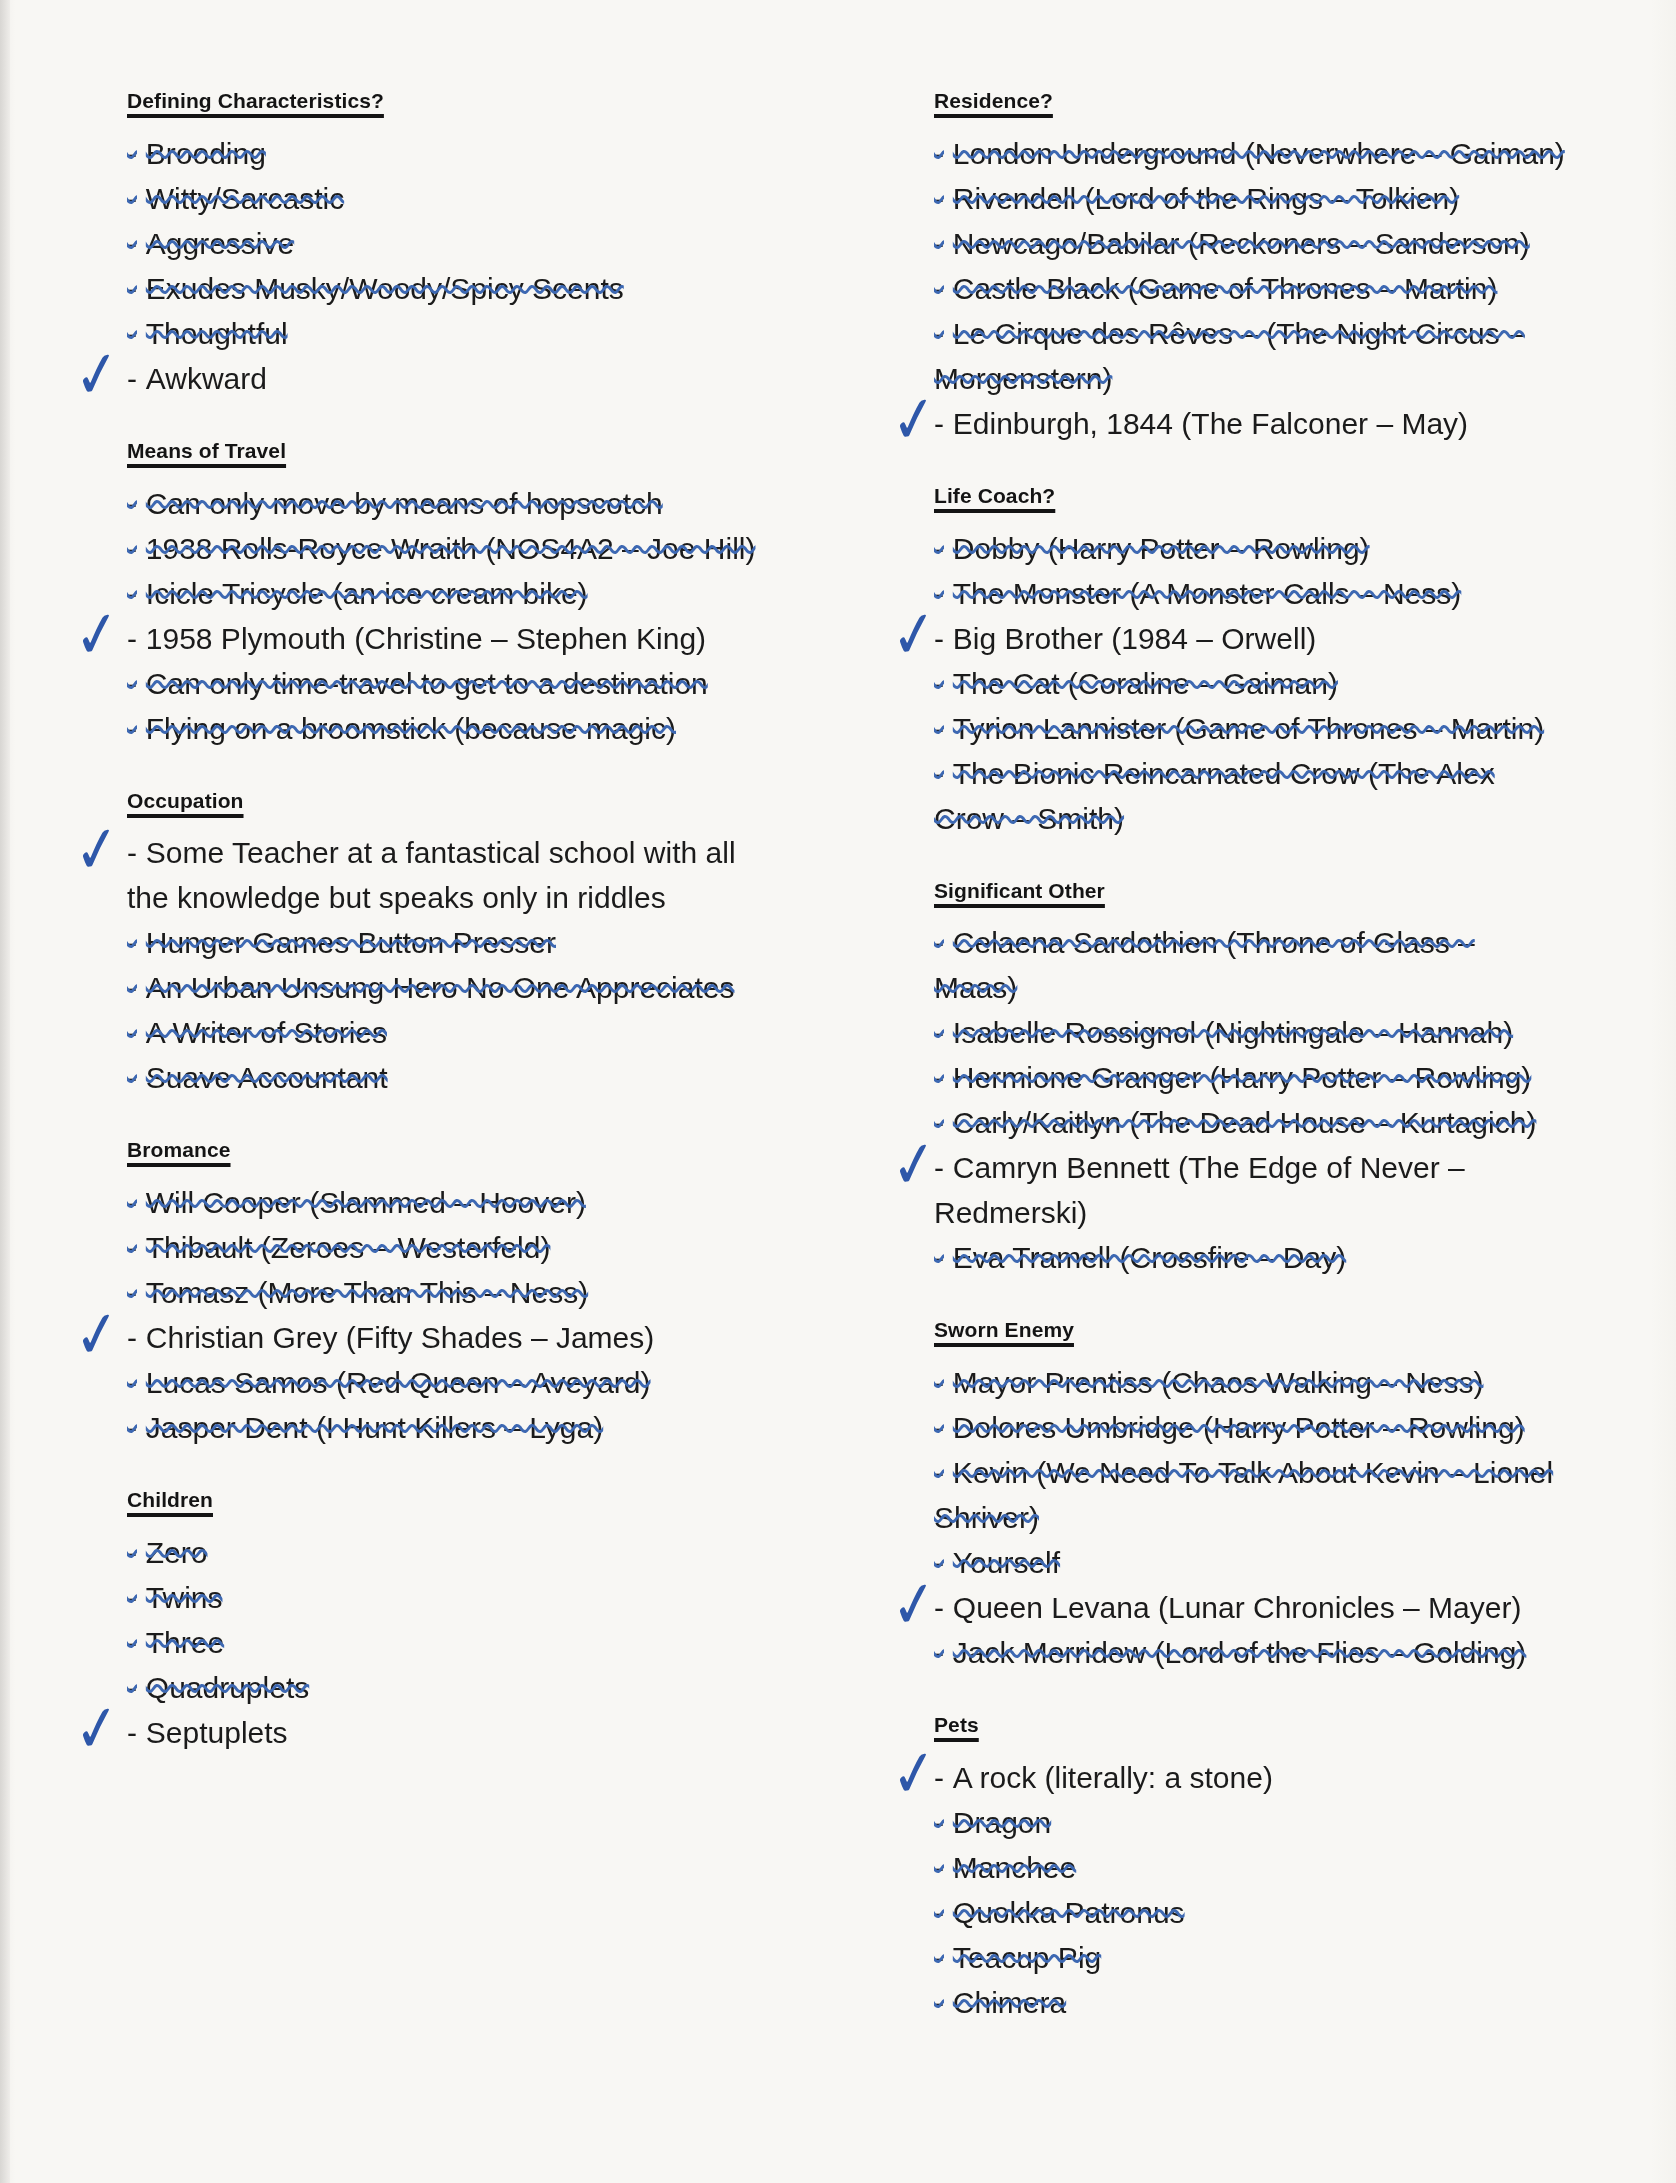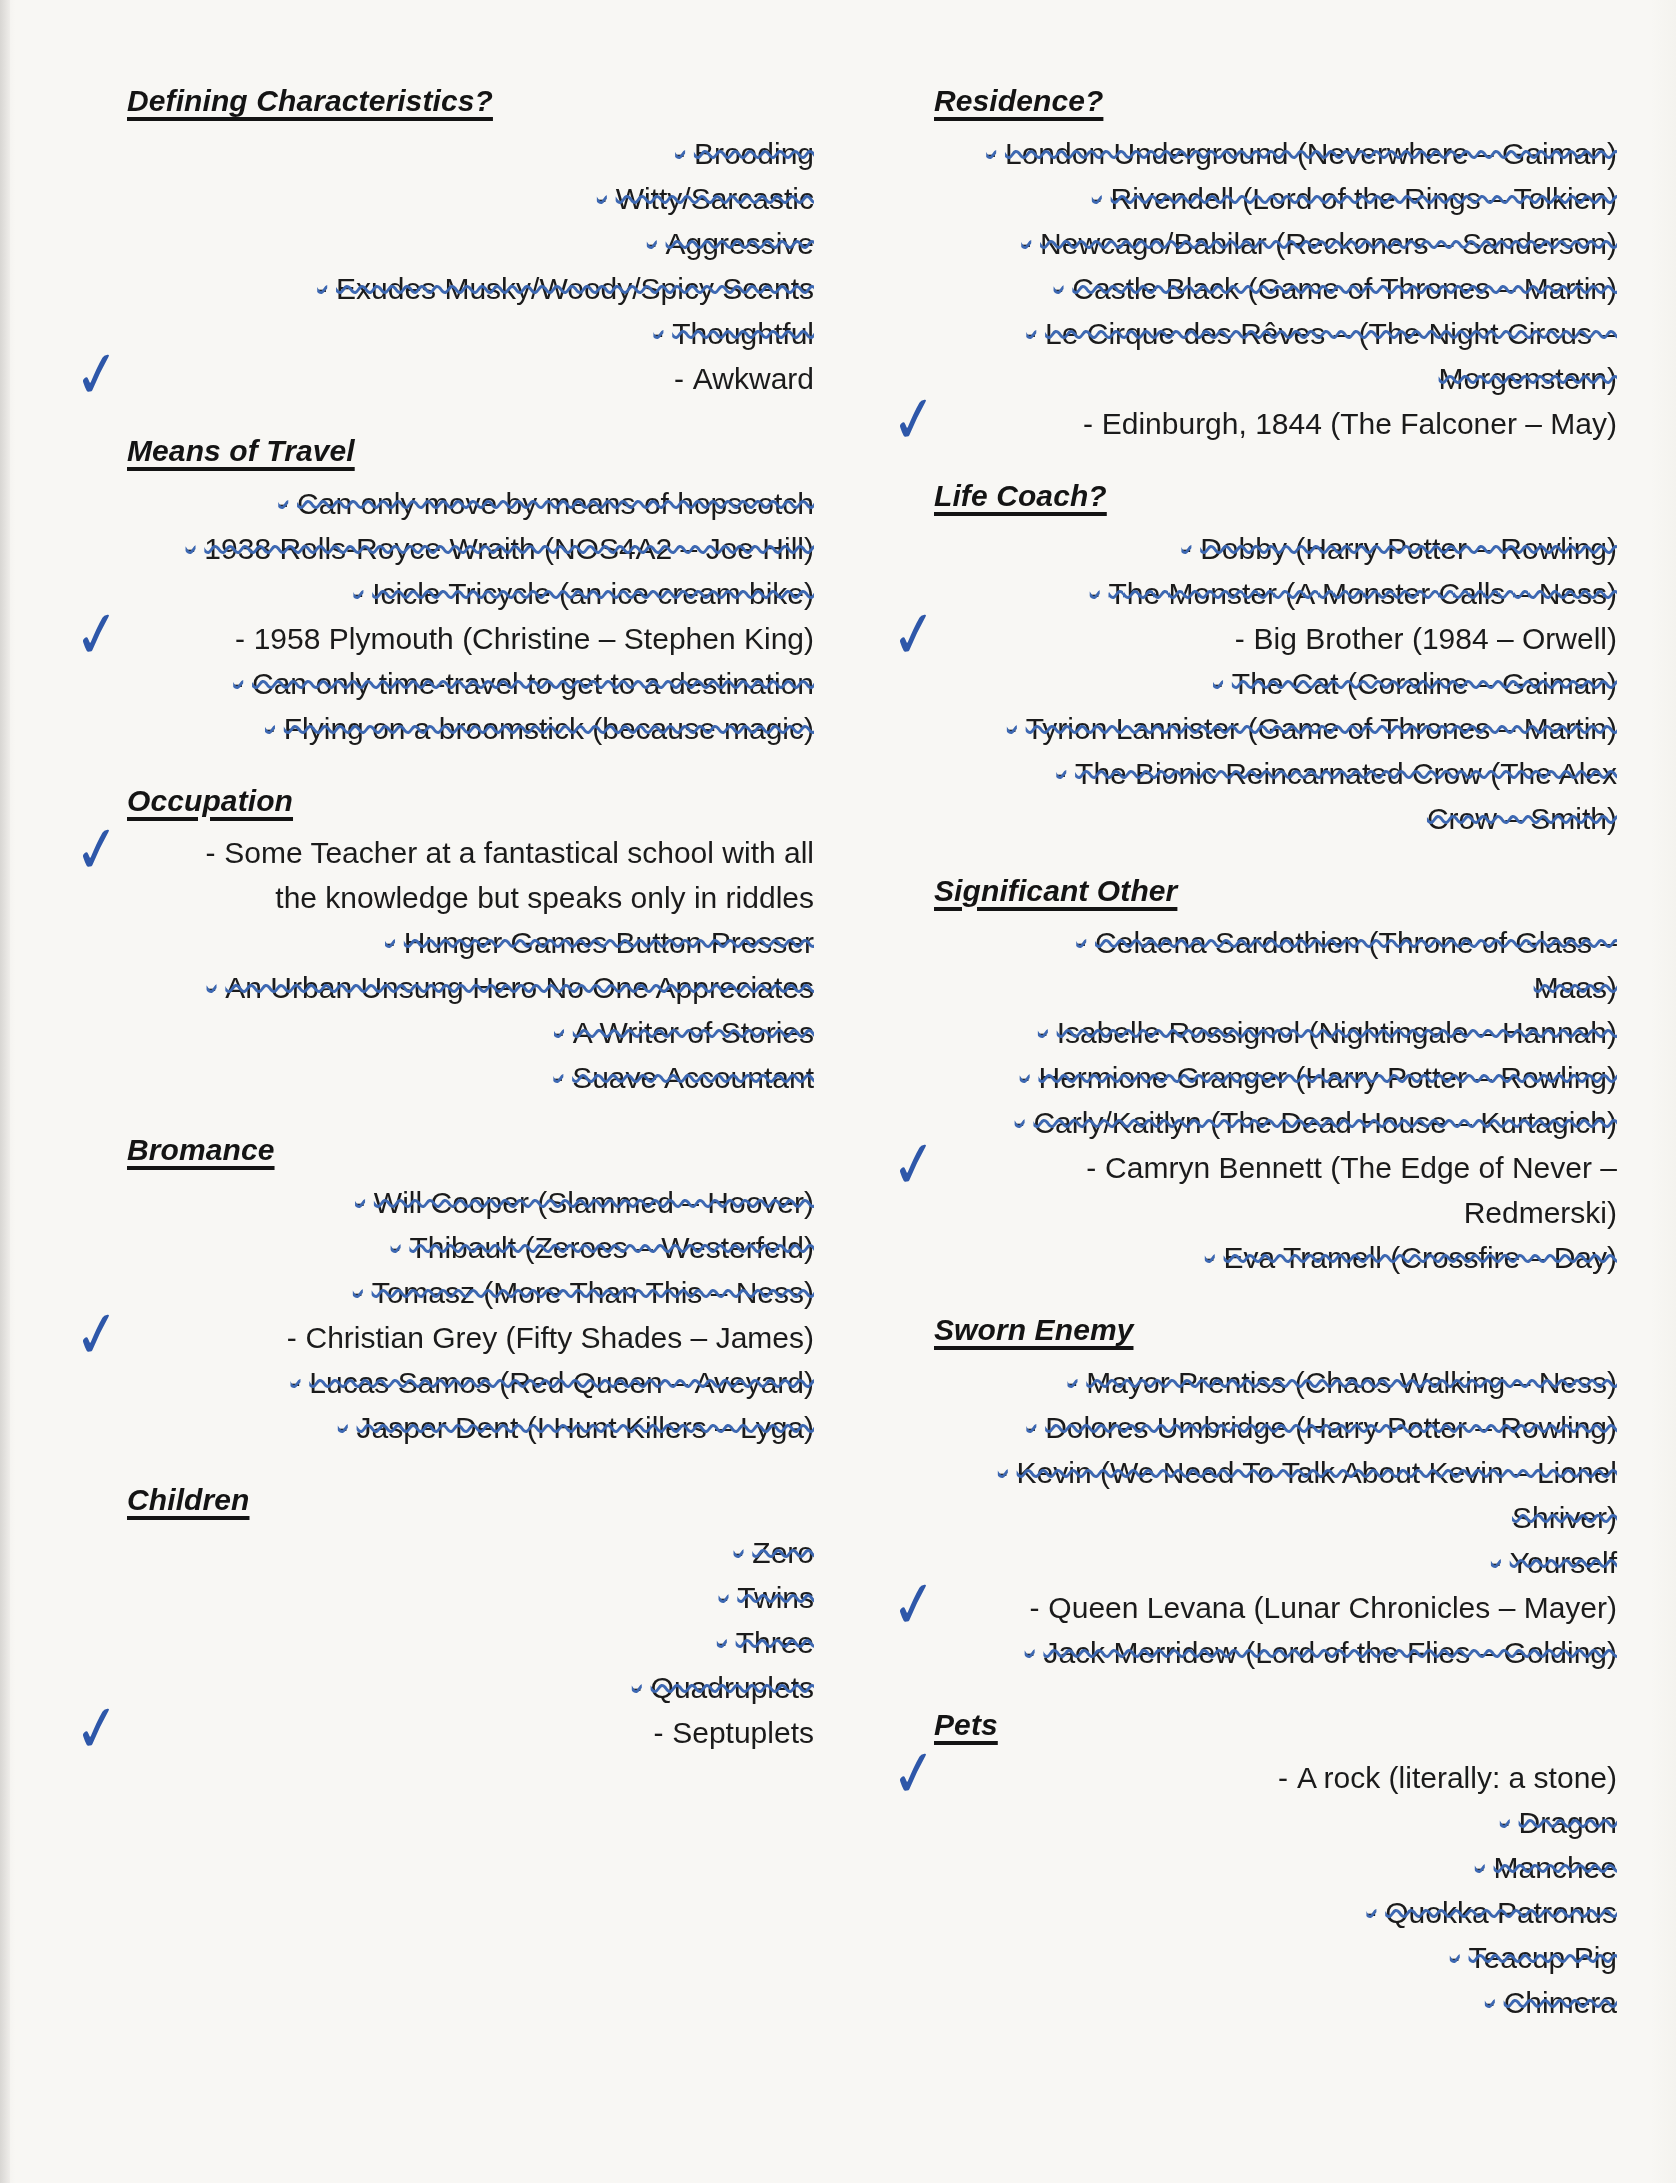--- a/index.html
+++ b/index.html
@@ -22,37 +22,35 @@
     position:relative;
     display:flex;
     padding-top:78px;
   }
   .column { flex:0 0 auto; }
   .column.left  { margin-left:127px; width:687px; }
   .column.right { margin-left:120px; width:683px; }
 
   .section { margin-bottom:27px; }
   .section-title {
-    font-size:30px;
+    font-size:21px;
     font-weight:bold;
     color:#141414;
     line-height:46px;
     text-decoration:underline;
     text-decoration-thickness:4px;
     text-underline-offset:6px;
     margin-bottom:6.8px;
     letter-spacing:0.1px;
-    font-style:italic;
   }
   .item {
     position:relative;
     font-size:30px;
     line-height:45px;
     color:#1b1b1b;
-    text-align:right;
   }
   .item .marker { padding-right:8.8px; }
   .item .body   { white-space:pre-line; }
   .item.struck .txt {
     text-decoration:line-through;
     text-decoration-style:wavy;
     text-decoration-color:#3d68b2;
     text-decoration-thickness:2.7px;
   }
   .check {

